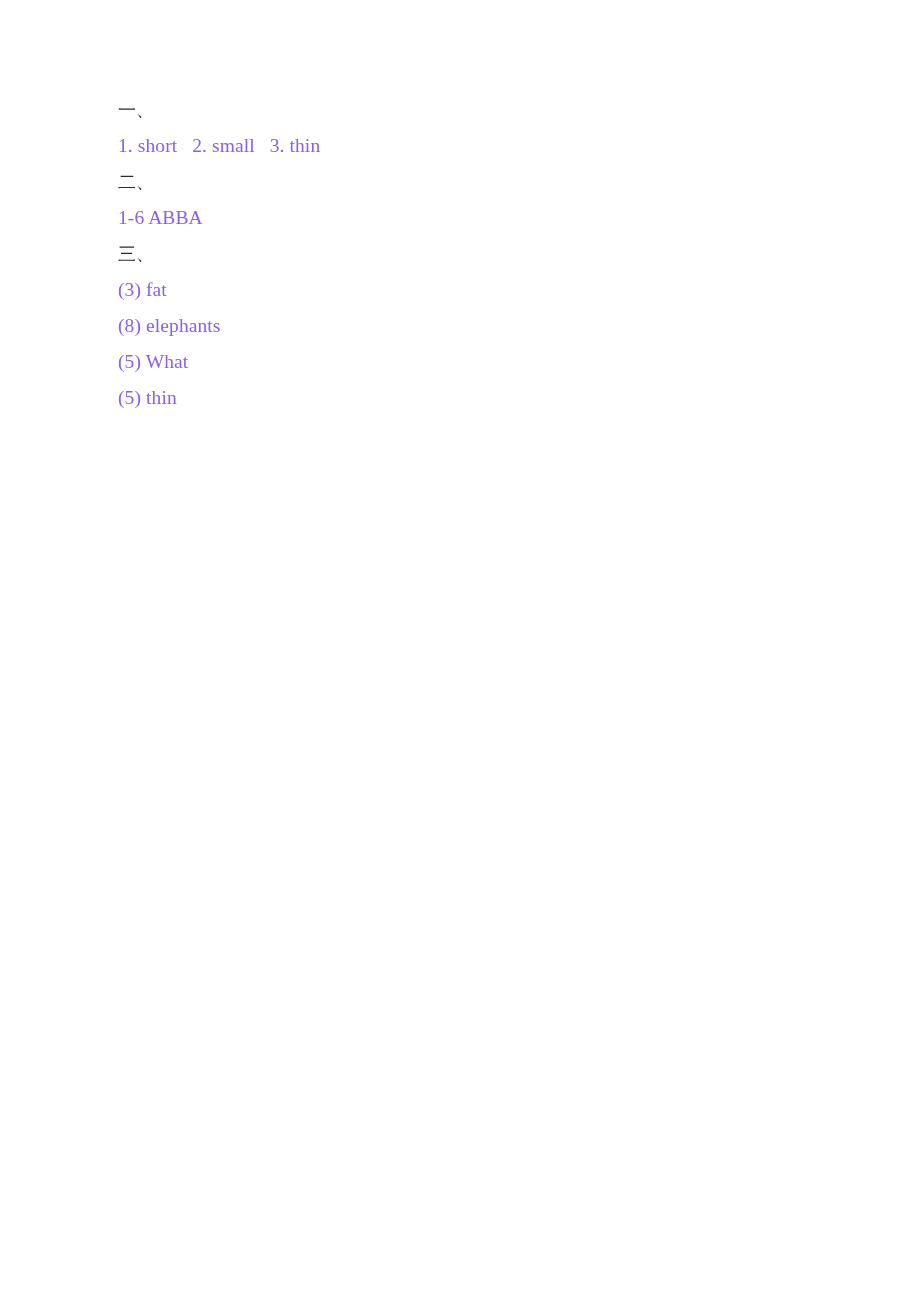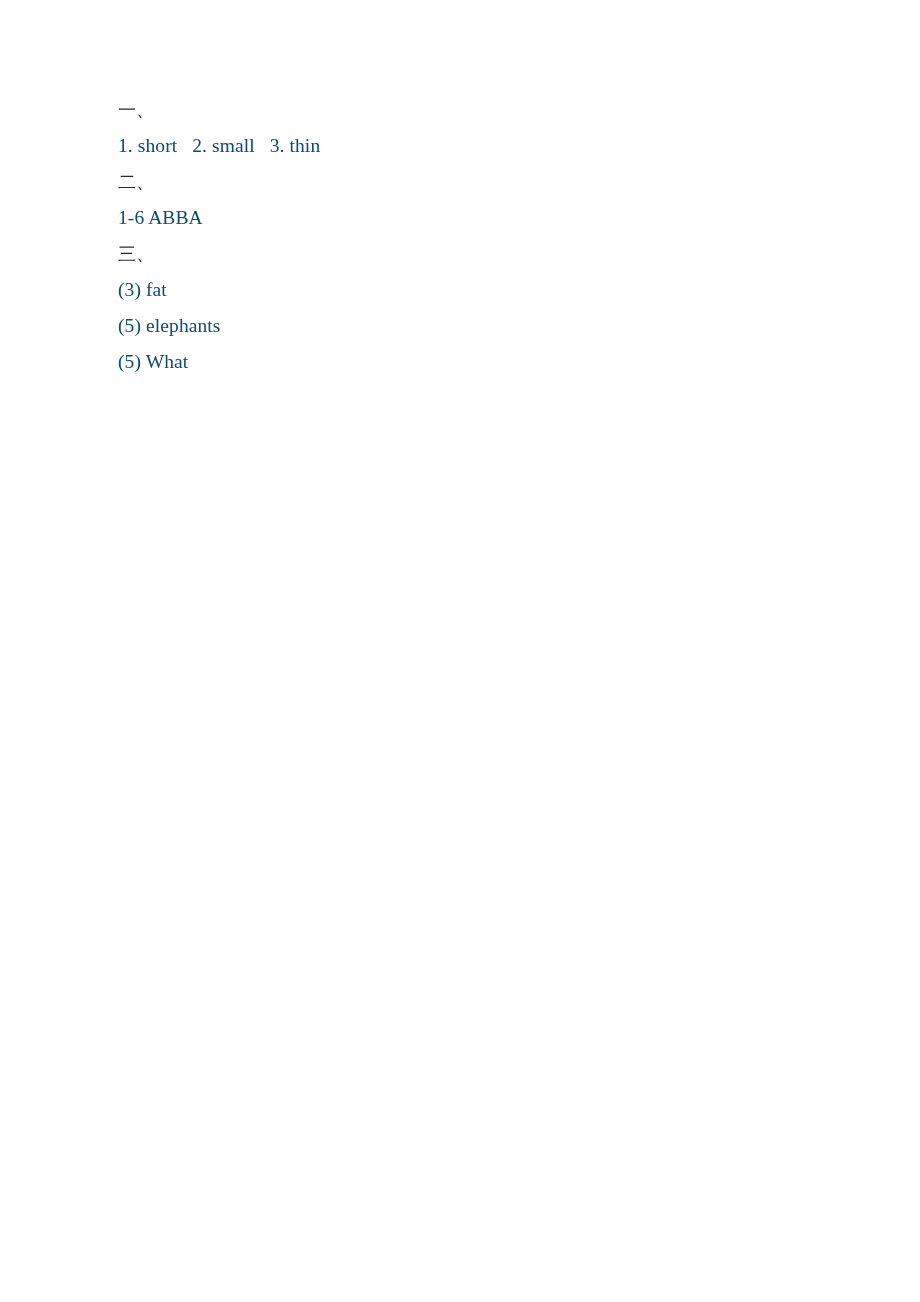--- a/index.html
+++ b/index.html
@@ -34,21 +34,21 @@
     color: #1a1a1a;
     white-space: pre;
     letter-spacing: 0.1px;
   }
   .line.section-heading {
     font-size: 18px;
     color: #2b2b2b;
   }
   .line.answer-line {
     font-size: 19.5px;
-    color: #0c4a6e;
+    color: #8b5cf6;
   }
   .blank-area {
     position: absolute;
     left: 0;
     top: 470px;
     width: 920px;
     height: 832px;
     background: #ffffff;
   }
 </style>
@@ -64,23 +64,24 @@
     <div class="line answer-line">1. short   2. small   3. thin</div>
 
     <div class="line section-heading">二、</div>
 
     <div class="line answer-line">1-6 ABBA</div>
 
     <div class="line section-heading">三、</div>
 
     <div class="line answer-line">(3) fat</div>
 
-    <div class="line answer-line">(5) elephants</div>
+    <div class="line answer-line">(8) elephants</div>
 
     <div class="line answer-line">(5) What</div>
 
 
+    <div class="line answer-line">(5) thin</div>
 
   </div>
 
   <div class="blank-area"></div>
 
 </div>
 
 </body></html>

